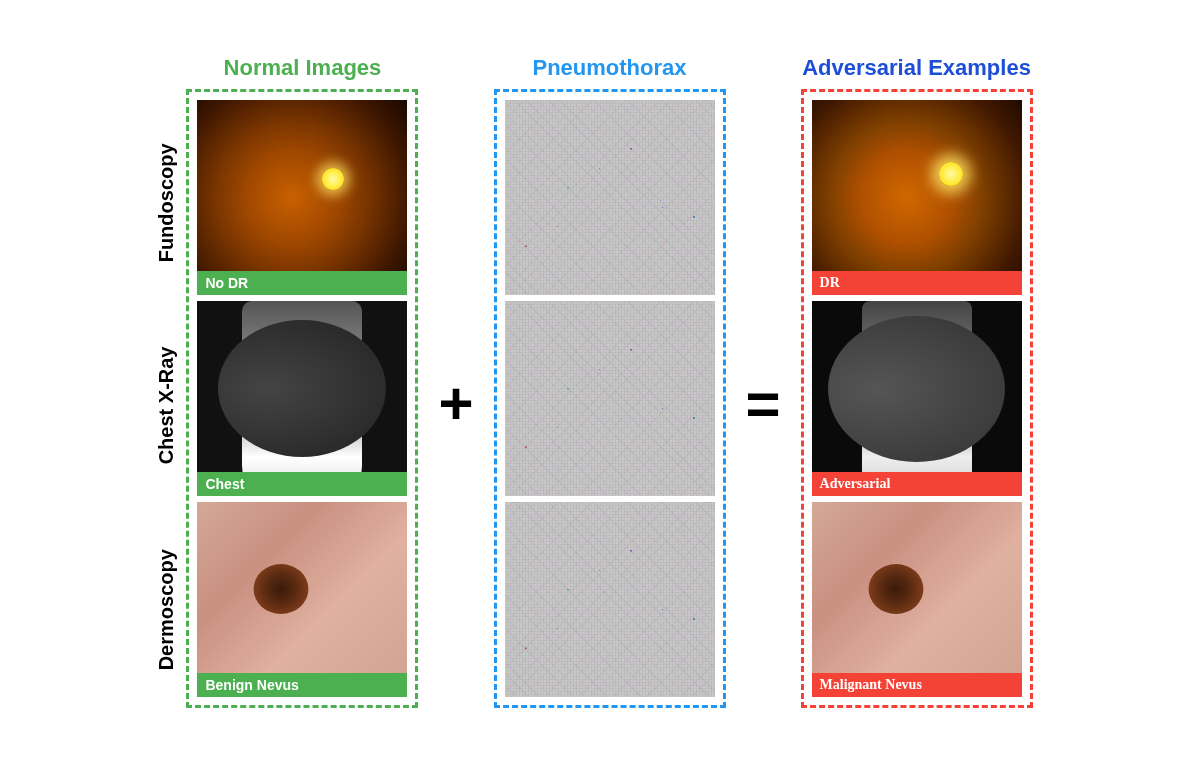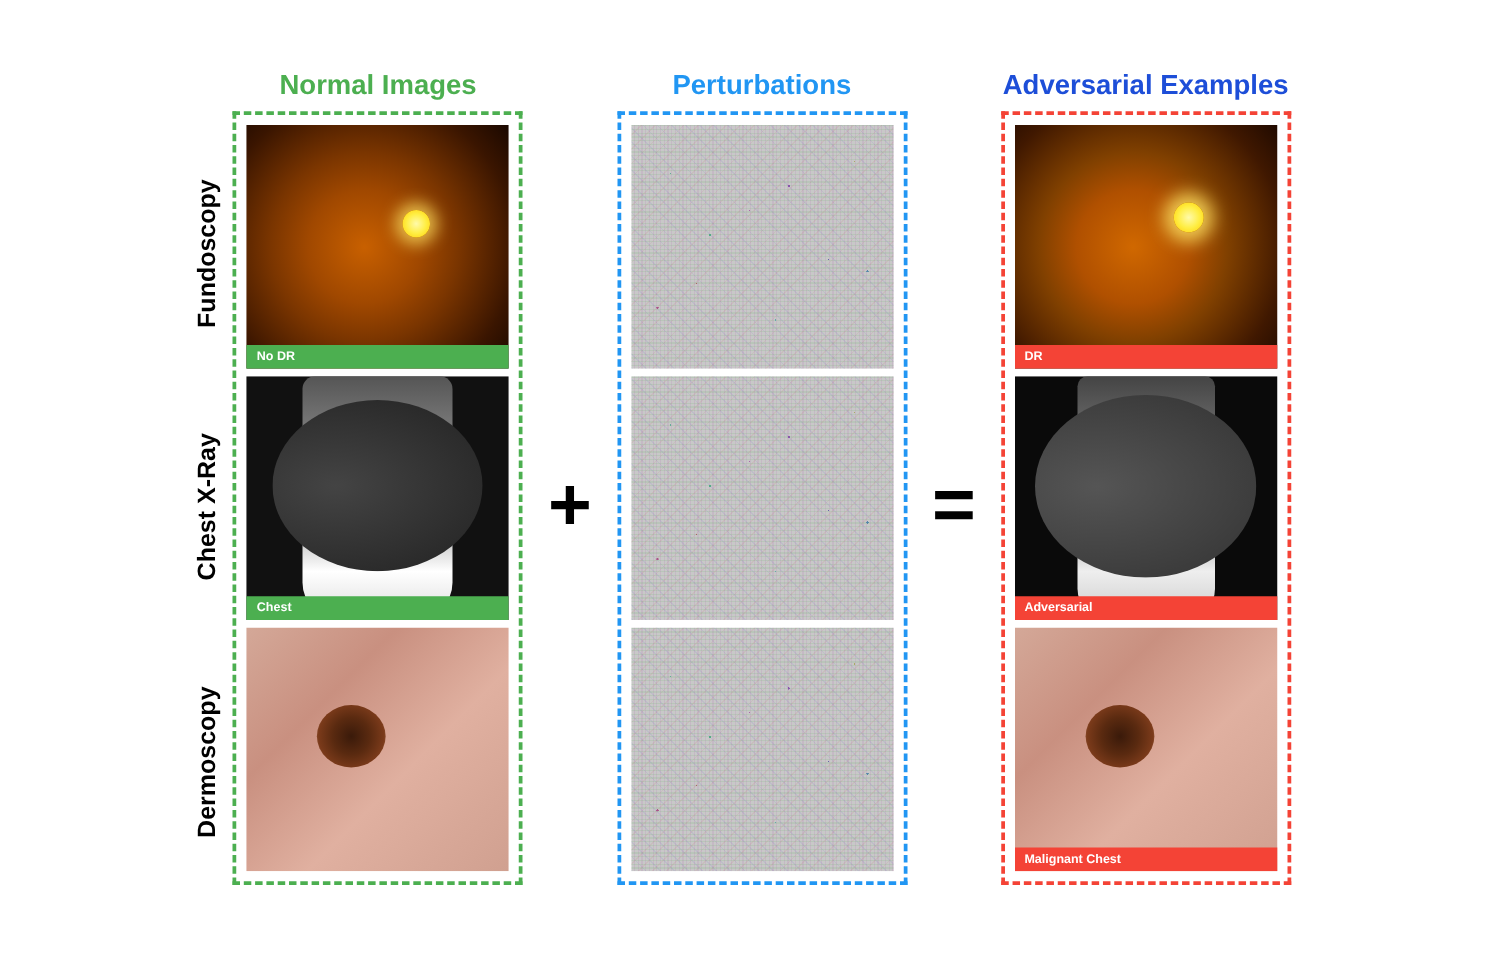--- a/index.html
+++ b/index.html
@@ -54,38 +54,38 @@
     }
     .dashed-box {
       border: 3px dashed;
       padding: 8px;
       display: flex;
       flex-direction: column;
       gap: 6px;
     }
     .dashed-green { border-color: #4caf50; }
     .dashed-blue { border-color: #2196f3; }
-    .dashed-red { border-color: #f44336; }
+    .dashed-red { border-color: #f44336; font-family: Liberation Serif, serif; }
     .title-green { color: #4caf50; }
     .title-blue { color: #2196f3; }
     .title-red { color: #1d4ed8; }
     .image-wrapper {
       position: relative;
       width: 210px;
       height: 195px;
       overflow: hidden;
     }
     .image-label {
       position: absolute;
       bottom: 0;
       left: 0;
       right: 0;
       padding: 4px 8px;
       color: white;
-      font-size: 10px;
+      font-size: 14px;
       font-weight: bold;
     }
     .label-green { background: #4caf50; }
     .label-red { background: #f44336; }
     
     .fundoscopy-normal {
       width: 100%;
       height: 100%;
       background: radial-gradient(circle at 45% 50%, #c86000 0%, #a04800 30%, #7a3500 50%, #3a1500 80%, #1a0800 100%);
       position: relative;
@@ -253,28 +253,29 @@
         <div class="image-label label-green">No DR</div>
       </div>
 
       <div class="image-wrapper">
         <div class="chest-xray"></div>
         <div class="image-label label-green">Chest</div>
       </div>
 
       <div class="image-wrapper">
         <div class="dermoscopy"></div>
+        <div class="image-label label-green">Benign Nevus</div>
       </div>
     </div>
   </div>
 
   <div class="operator">+</div>
 
   <div class="section">
-    <div class="section-title title-blue">Perturbations</div>
+    <div class="section-title title-blue">Pneumothorax</div>
     <div class="dashed-box dashed-blue">
       <div class="image-wrapper">
         <div class="perturbation"></div>
       </div>
       <div class="image-wrapper">
         <div class="perturbation"></div>
       </div>
       <div class="image-wrapper">
         <div class="perturbation"></div>
       </div>
@@ -292,17 +293,17 @@
         <div class="image-label label-red">DR</div>
       </div>
 
       <div class="image-wrapper">
         <div class="chest-adv"></div>
         <div class="image-label label-red">Adversarial</div>
       </div>
 
       <div class="image-wrapper">
         <div class="dermoscopy"></div>
-        <div class="image-label label-red">Malignant Chest</div>
+        <div class="image-label label-red">Malignant Nevus</div>
       </div>
     </div>
   </div>
 </div>
 
 </body></html>

